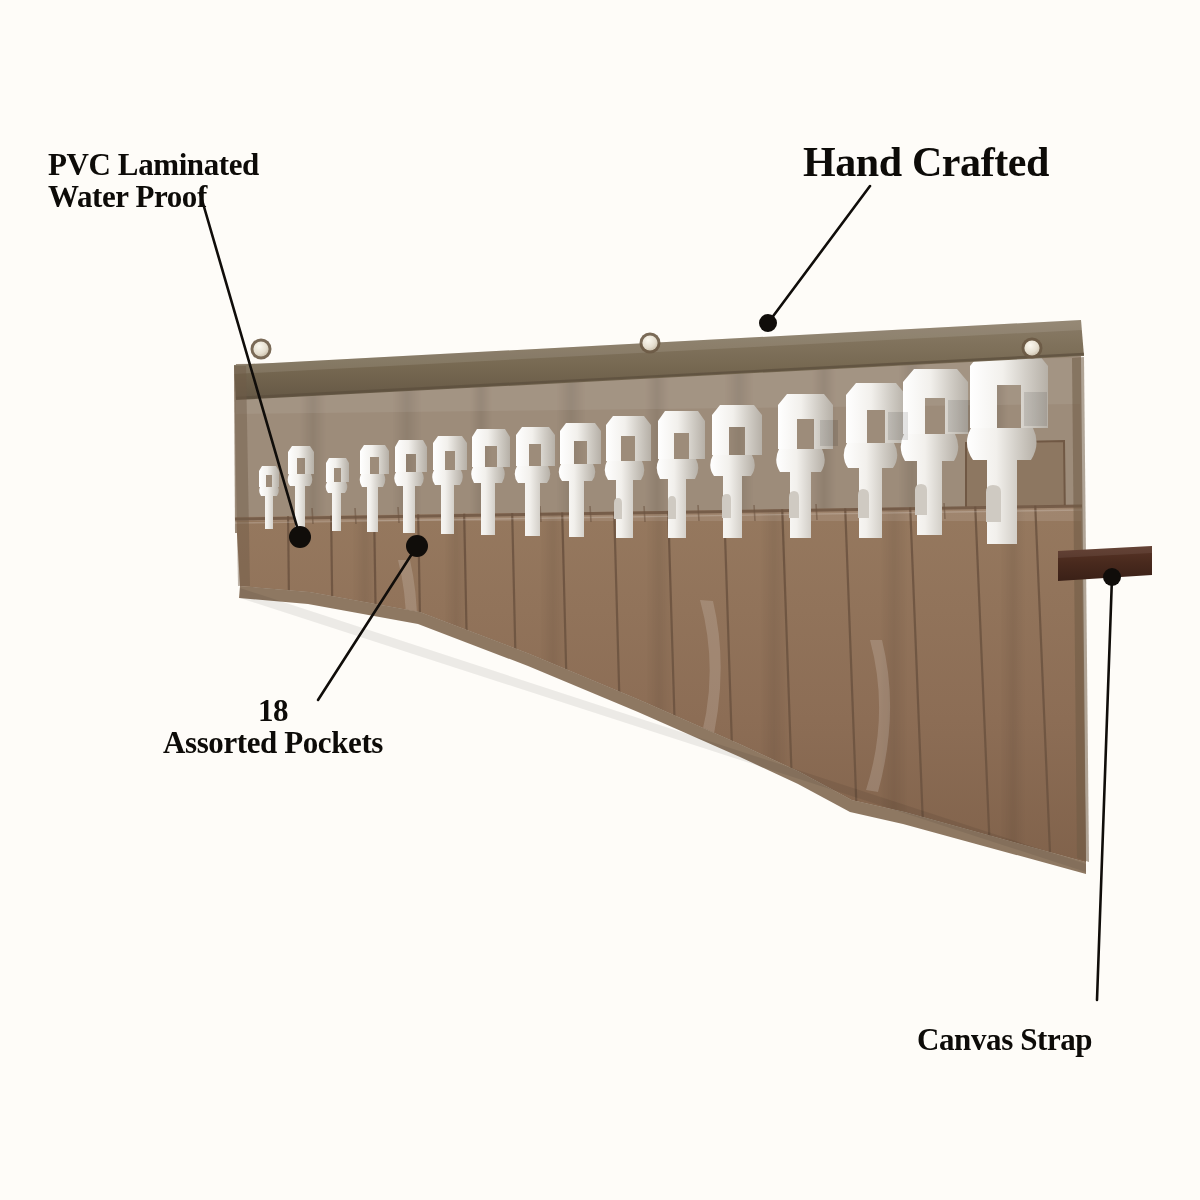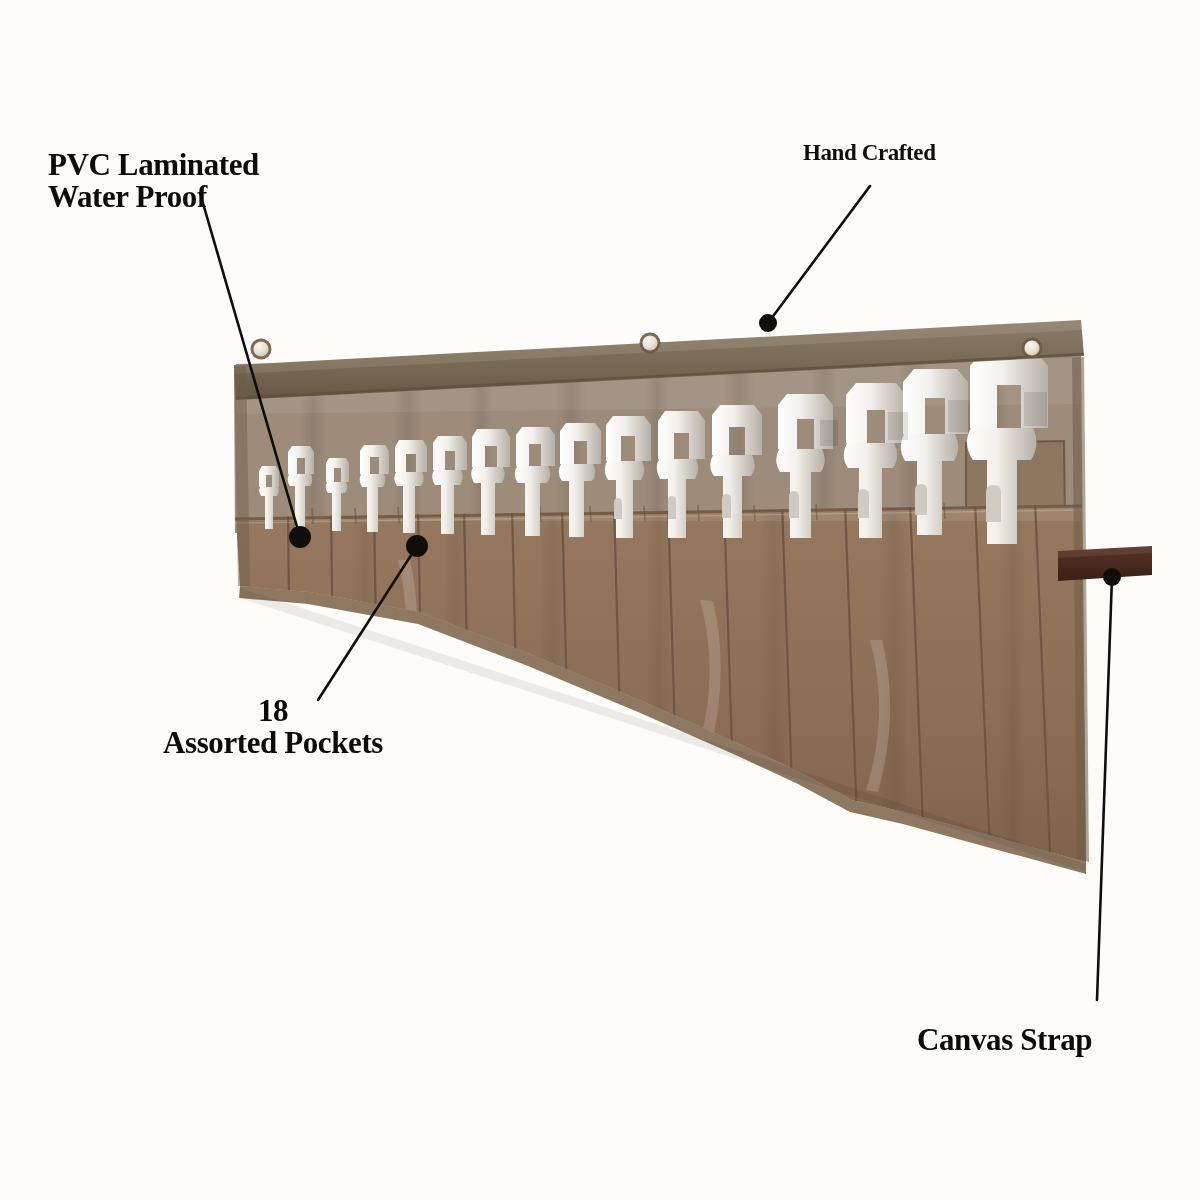--- a/index.html
+++ b/index.html
@@ -17,21 +17,21 @@
     position:absolute;
     font-family:"Liberation Serif", serif;
     font-weight:700;
     color:#0d0b08;
     letter-spacing:-0.4px;
     line-height:1.02;
     white-space:pre-line;
     text-rendering:optimizeLegibility;
   }
   #callout-pvc{left:48px;top:118px;font-size:31px;text-align:left;margin-top:31px;}
-  #callout-hand{left:803px;top:141px;font-size:23px;text-align:center;}
+  #callout-hand{left:803px;top:141px;font-size:42px;text-align:center;}
   #callout-pockets{left:122px;top:695px;font-size:31px;text-align:center;width:302px;}
   #callout-strap{left:917px;top:1024px;font-size:31px;text-align:center;}
 </style>
 </head>
 <body>
 
 <div id="stage">
 
   <svg id="artwork" viewBox="0 0 1200 1200" xmlns="http://www.w3.org/2000/svg">
     <defs>

